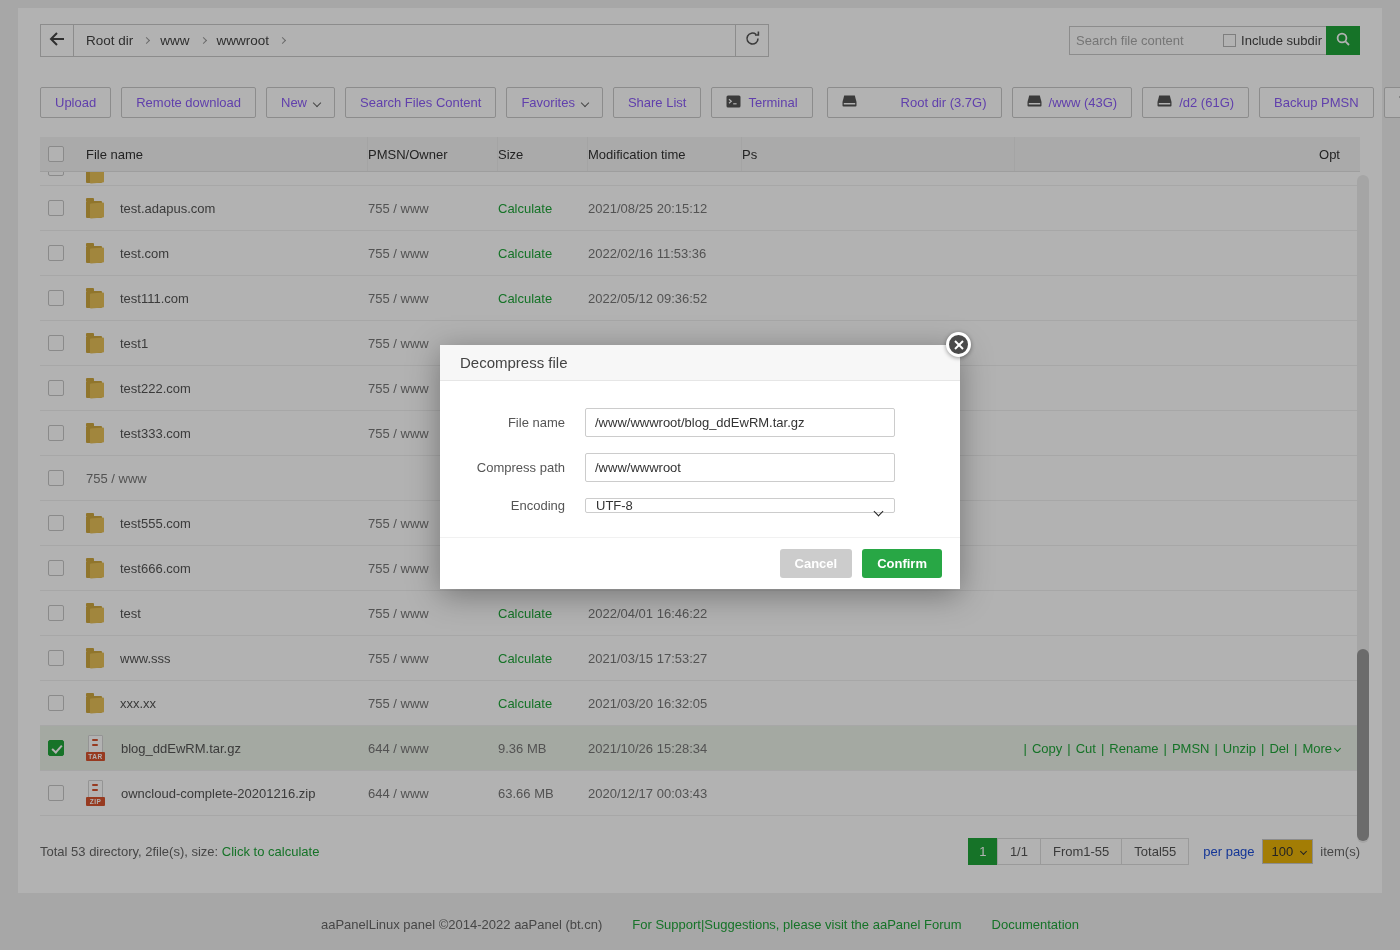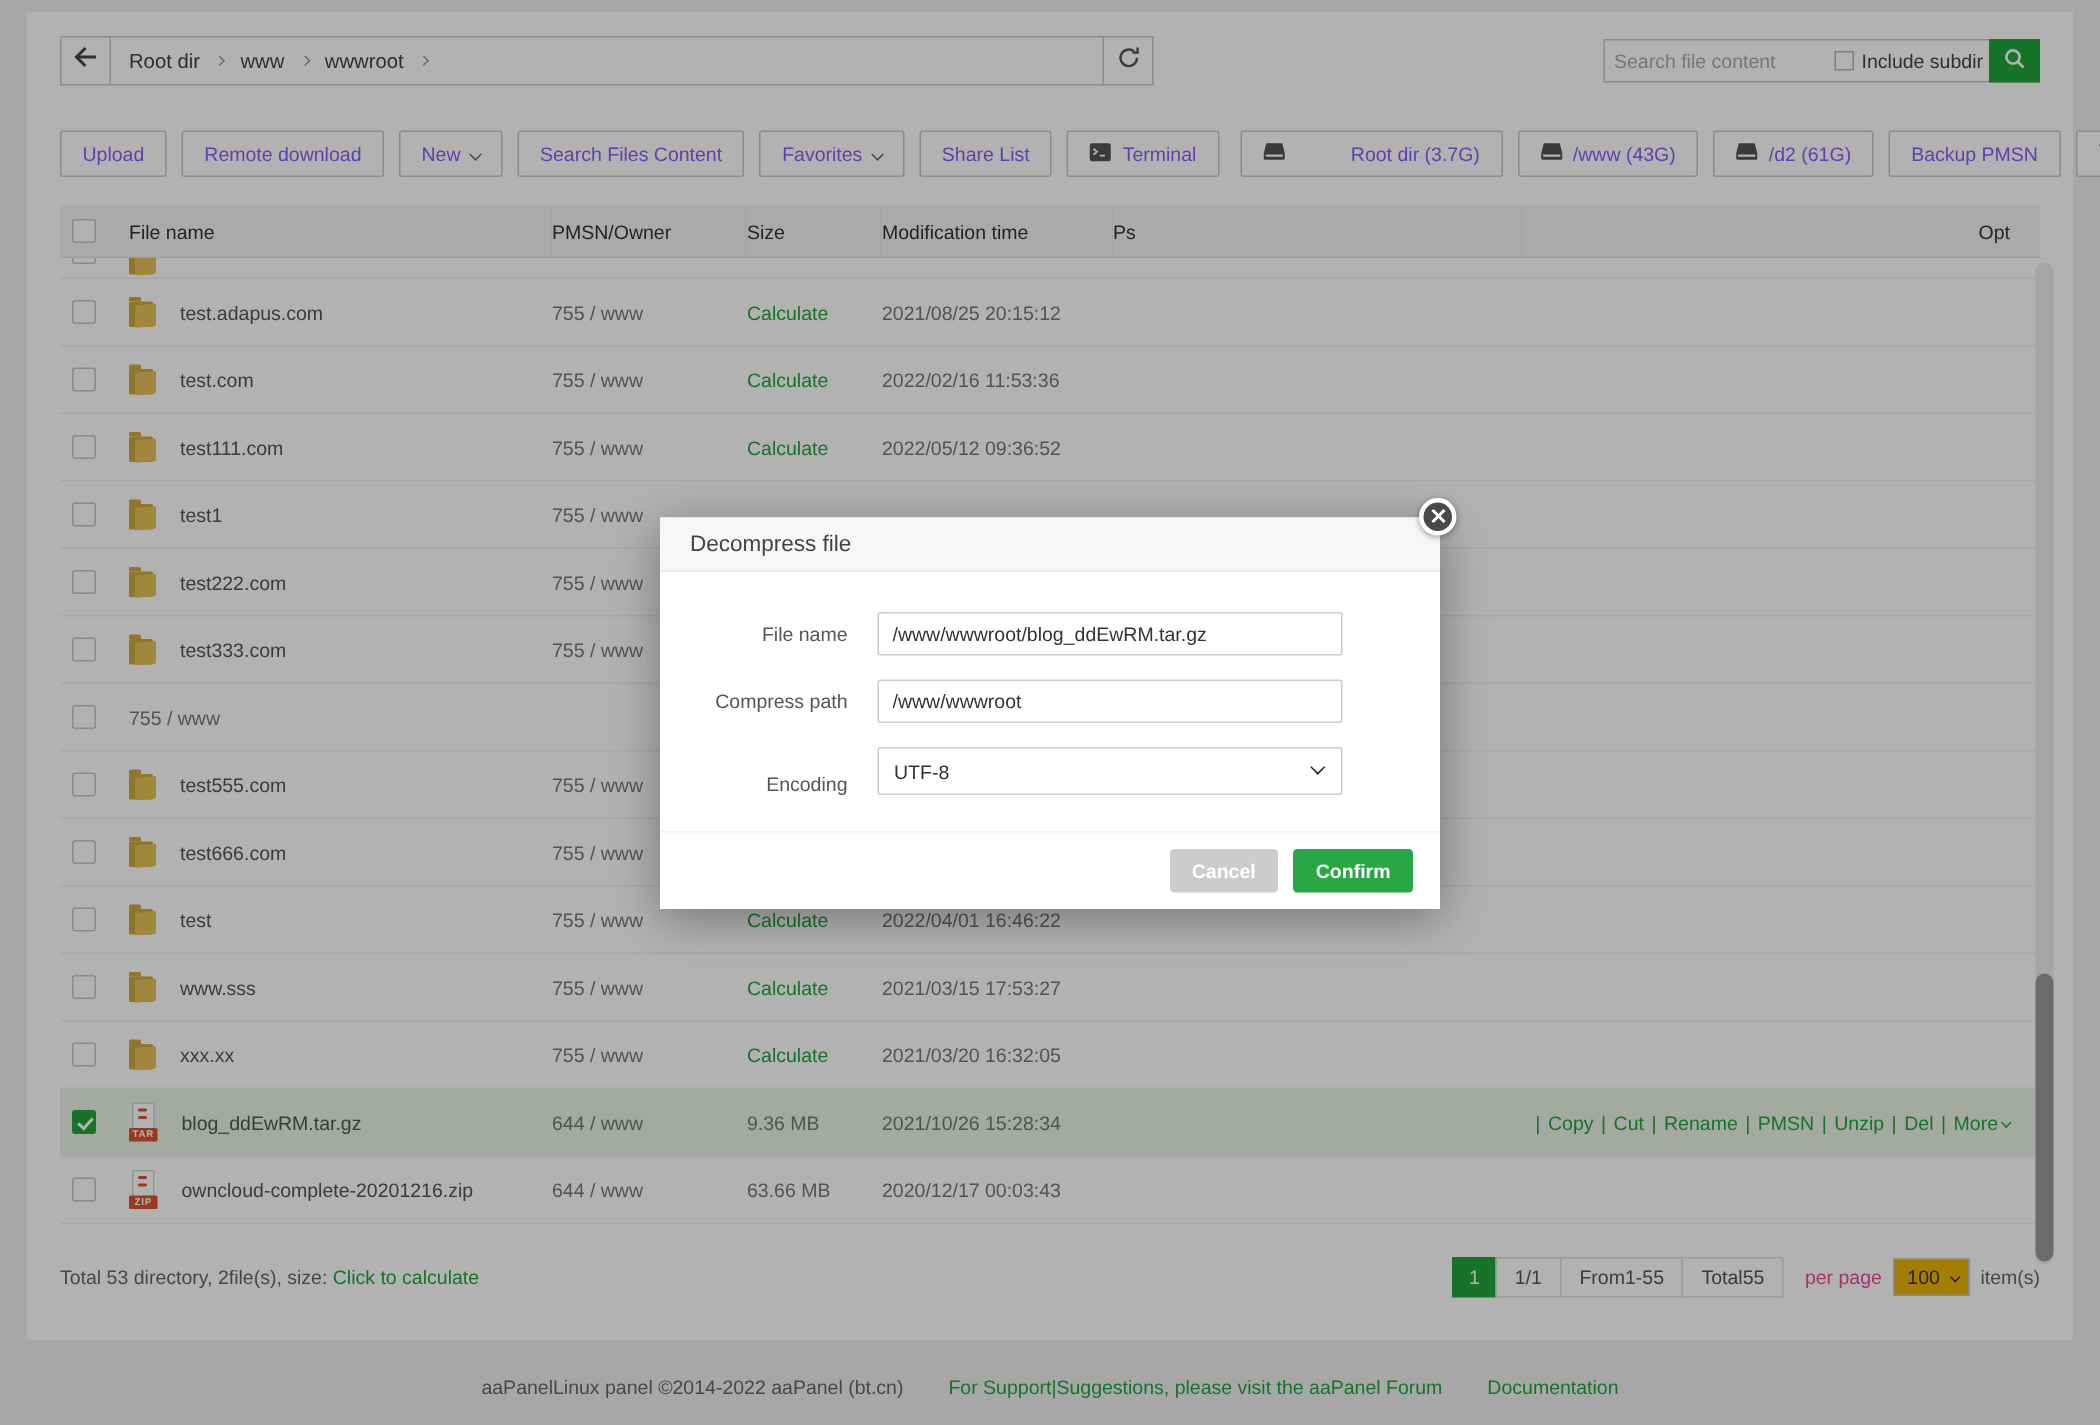--- a/index.html
+++ b/index.html
@@ -74,39 +74,39 @@
 
   
   .sb-track{position:absolute;top:167px;right:13px;width:12px;height:668px;background:#ededed;border-radius:6px;z-index:5;}
   .sb-thumb{position:absolute;top:474px;left:0;width:12px;height:192px;background:#9a9a9a;border-radius:6px;cursor:grab;}
 
   
   .tfoot{position:absolute;left:22px;right:22px;top:826px;height:34px;display:flex;align-items:center;font-size:13px;color:#666;}
   .pager{margin-left:auto;display:flex;align-items:center;}
   .pg-cur{min-width:30px;height:27px;background:#20a53a;color:#fff;display:flex;align-items:center;justify-content:center;font-size:13px;cursor:pointer;}
   .pg-cell{height:27px;border:1px solid #ddd;display:flex;align-items:center;padding:0 12px;color:#555;background:#fff;margin-left:-1px;cursor:pointer;}
-  .pg-text{margin-left:14px;color:#ec4899;}
+  .pg-text{margin-left:14px;color:#1d4ed8;}
   .mini-select{height:25px;border:1px solid #c9c9c9;display:inline-flex;align-items:center;padding:0 6px 0 9px;margin:0 7px;color:#333;cursor:pointer;background:#eab308;}
   .mini-select .chev-down{width:5px;height:5px;margin-left:8px;color:#333;vertical-align:2px;}
 
   
   .page-footer{position:absolute;left:0;right:0;top:917px;display:flex;justify-content:center;gap:30px;font-size:13px;color:#666;align-items:center;}
   .page-footer .green{color:#20a53a;cursor:pointer;}
 
   
   .overlay{position:absolute;inset:0;background:rgba(0,0,0,0.30);z-index:40;}
   .modal{position:absolute;left:440px;top:345px;width:520px;z-index:60;background:#fff;box-shadow:0 6px 30px rgba(0,0,0,.35);}
   .m-head{height:36px;background:#f7f7f7;border-bottom:1px solid #e6e6e6;display:flex;align-items:center;padding-left:20px;font-size:15px;color:#444;}
   .m-close{position:absolute;top:-13px;right:-11px;width:25px;height:25px;border-radius:50%;background:#4a4a4a;border:3px solid #fff;
     display:flex;align-items:center;justify-content:center;cursor:pointer;box-shadow:0 1px 4px rgba(0,0,0,.4);}
   .m-body{padding:27px 0 20px 0;}
   .frow{display:flex;align-items:center;margin-bottom:16px;}
   .flabel{width:145px;text-align:right;padding-right:20px;font-size:13px;color:#555;flex:none;}
   .finput{width:310px;height:29px;border:1px solid #ccc;border-radius:2px;padding:0 9px;font-size:13px;color:#333;font-family:inherit;outline:none;}
-  .fselect{width:310px;height:32px;border:1px solid #ccc;border-radius:2px;display:flex;align-items:center;padding:0 10px;font-size:13px;color:#333;cursor:pointer;position:relative;}
+  .fselect{width:310px;height:15px;border:1px solid #ccc;border-radius:2px;display:flex;align-items:center;padding:0 10px;font-size:13px;color:#333;cursor:pointer;position:relative;}
   .fselect .chev-down{position:absolute;right:12px;margin:0;width:7px;height:7px;color:#222;border-width:1.8px;top:9px;}
   .m-foot{height:52px;border-top:1px solid #f1f1f1;display:flex;align-items:center;justify-content:flex-end;padding-right:18px;gap:10px;}
   .btn{border:none;border-radius:3px;color:#fff;font-weight:bold;font-size:13px;padding:7px 15px;cursor:pointer;font-family:inherit;}
   .btn-cancel{background:#cccccc;}
   .btn-confirm{background:#28a745;}
 </style>
 </head>
 <body>
 
 <div class="card">

